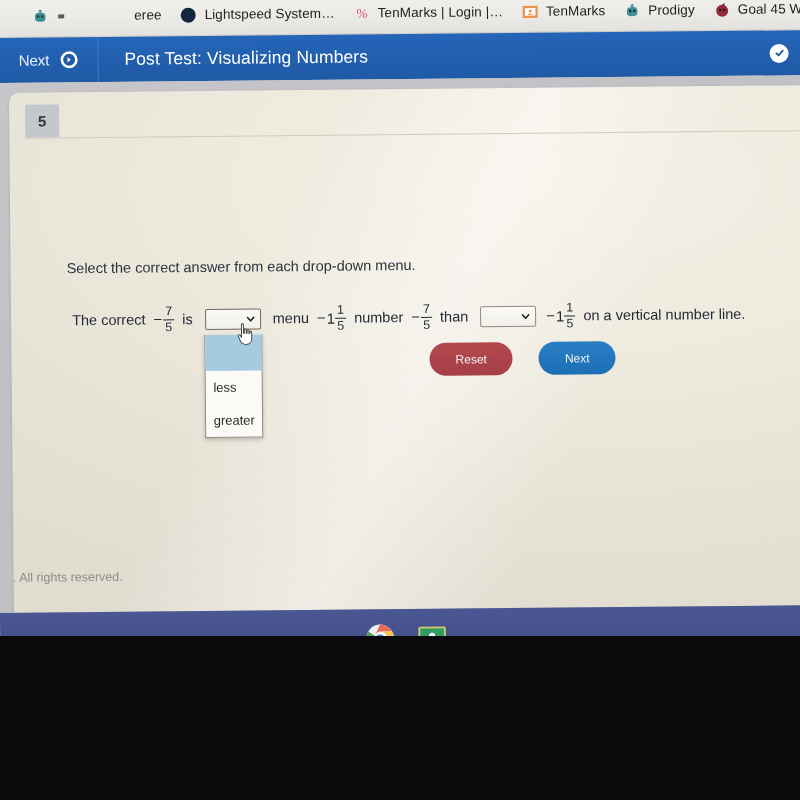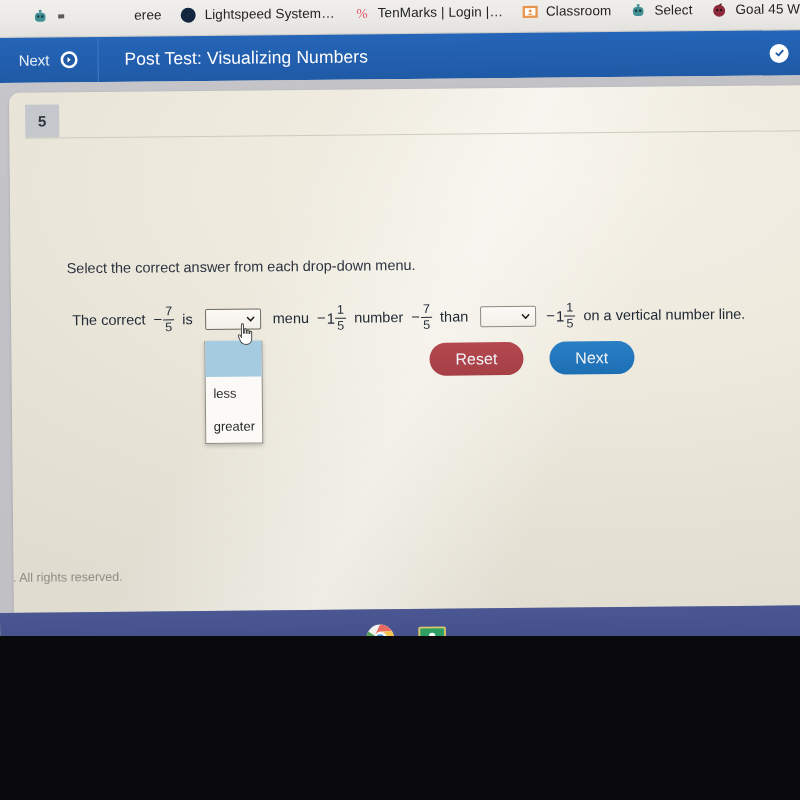--- a/index.html
+++ b/index.html
@@ -155,21 +155,21 @@
     border: 1px solid #8e8b82;
     border-radius: 2px;
     display: flex; align-items: center; justify-content: flex-end;
     padding-right: 5px;
   }
   .select-box.open { border-color: #6f6c64; }
   .chev { width: 9px; height: 9px; display: block; }
 
   .dd-list {
     position: absolute;
-    left: -1px; top: 32px;
+    left: -1px; top: 26px;
     width: 58px;
     background: #fbfaf7;
     border: 1px solid #8e8b82;
     border-top: none;
     box-shadow: 0 2px 4px rgba(0,0,0,.22);
     z-index: 30;
   }
   .dd-opt {
     height: 33px;
     display: flex; align-items: center;
@@ -190,21 +190,21 @@
   
   .actions {
     position: absolute; left: 418px; top: 254px;
     display: flex; gap: 26px;
   }
   .btn {
     border: none;
     border-radius: 18px;
     padding: 0 26px;
     height: 33px;
-    font-size: 16px;
+    font-size: 12px;
     color: #f2f4f8;
     cursor: pointer;
     font-family: "Liberation Sans", sans-serif;
   }
   .btn-reset { background: linear-gradient(180deg,#b5484f,#a53f46); }
   .btn-next  { background: linear-gradient(180deg,#2a7fc4,#1d6fb4); }
 
   .footer-text {
     position: absolute; left: -18px; top: 478px;
     font-size: 12.5px;
@@ -271,31 +271,31 @@
         <span class="bm-label">TenMarks | Login |…</span>
       </div>
 
       <div class="bm">
         <svg class="ico" viewBox="0 0 24 24">
           <rect x="2" y="4" width="20" height="16" fill="#e8944a"></rect>
           <rect x="5" y="7" width="14" height="10" fill="#ffffff"></rect>
           <circle cx="12" cy="11" r="2" fill="#e8944a"></circle>
           <path d="M8.5 16 Q12 12.6 15.5 16 Z" fill="#e8944a"></path>
         </svg>
-        <span class="bm-label">Classroom</span>
+        <span class="bm-label">TenMarks</span>
       </div>
 
       <div class="bm">
         <svg class="ico" viewBox="0 0 24 24">
           <rect x="5" y="7" width="14" height="12" rx="5" fill="#3f8f94"></rect>
           <circle cx="12" cy="5" r="2" fill="#3f8f94"></circle>
           <circle cx="9.3" cy="12" r="1.7" fill="#16383c"></circle>
           <circle cx="14.7" cy="12" r="1.7" fill="#16383c"></circle>
         </svg>
-        <span class="bm-label">Select</span>
+        <span class="bm-label">Prodigy</span>
       </div>
 
       <div class="bm">
         <svg class="ico" viewBox="0 0 24 24">
           <circle cx="12" cy="13" r="8" fill="#8e2a3c"></circle>
           <path d="M12 5 q3 -3 4 -1 q-1.5 1.5 -3 2.2 Z" fill="#3b1e14"></path>
           <circle cx="9.4" cy="12" r="1.5" fill="#1a1010"></circle>
           <circle cx="14.6" cy="12" r="1.5" fill="#1a1010"></circle>
         </svg>
         <span class="bm-label">Goal 45 WPM - EdC…</span>

